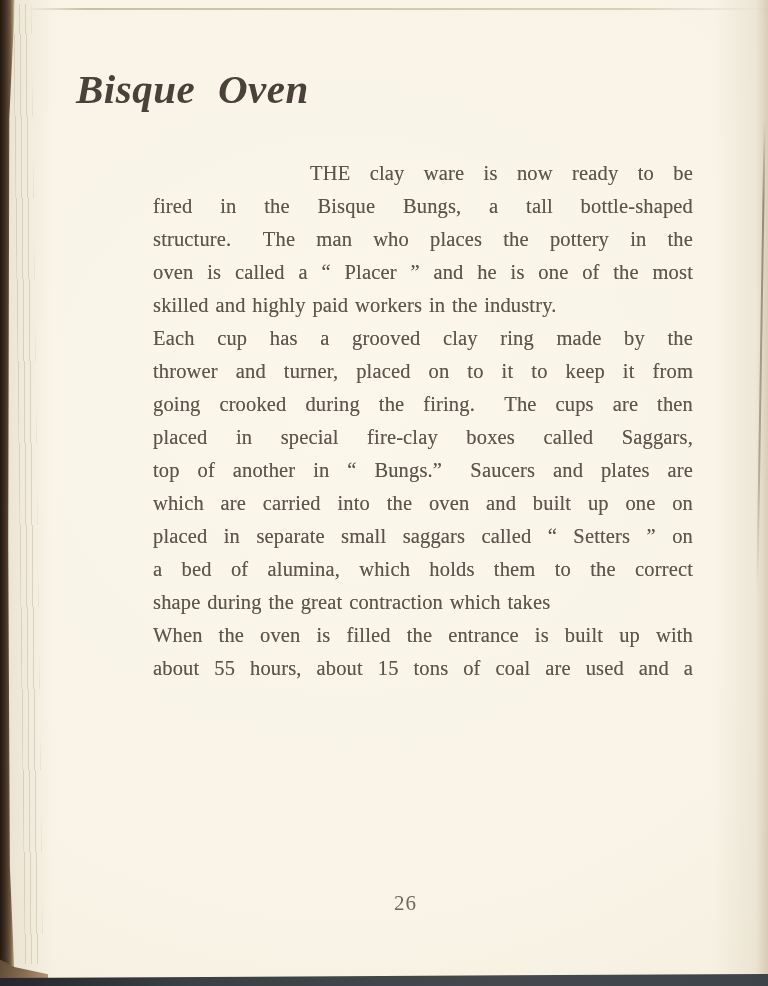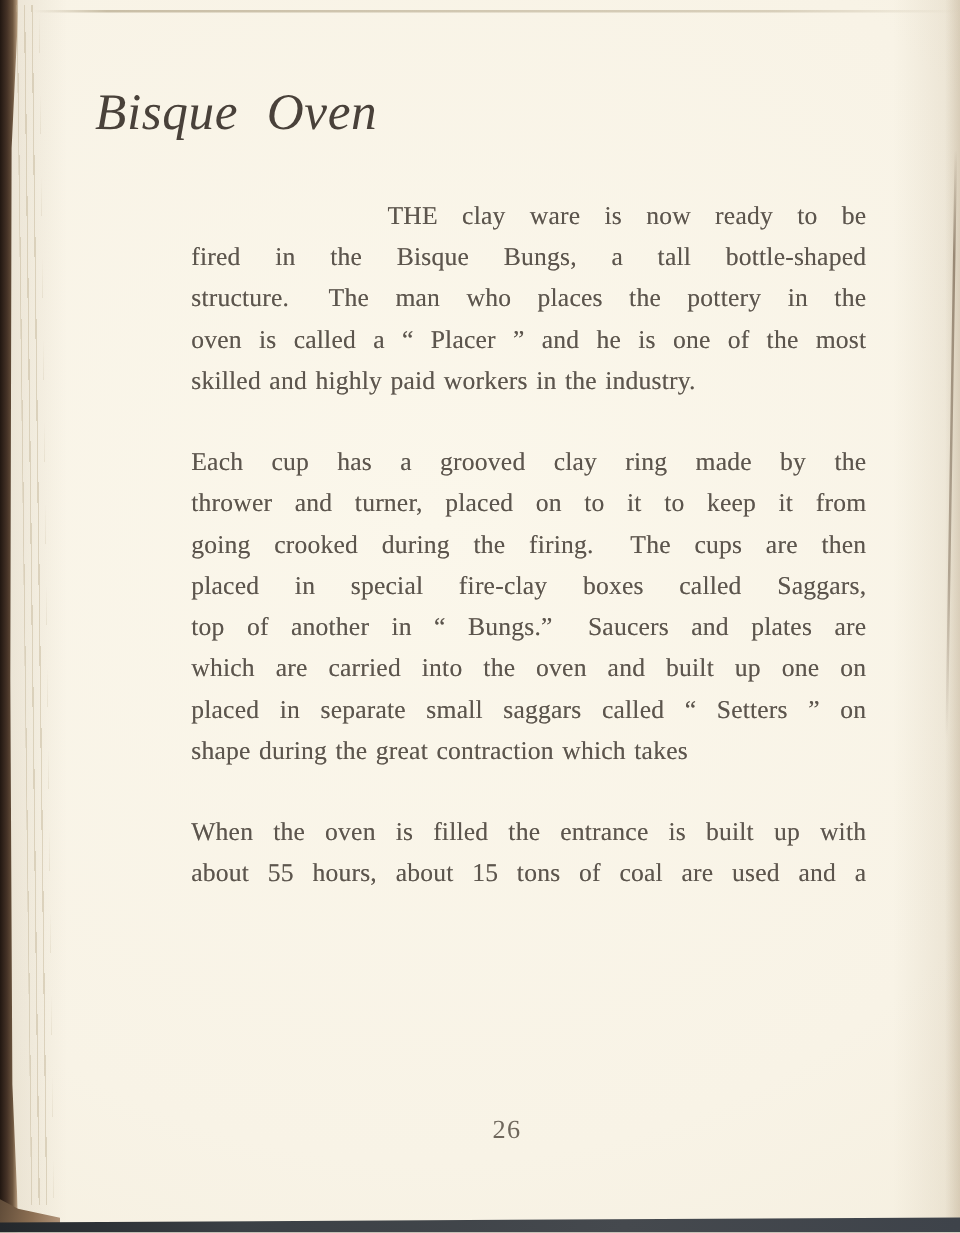--- a/index.html
+++ b/index.html
@@ -49,32 +49,32 @@
     transform: skewY(-0.3deg); transform-origin: right bottom;
   }
   .corner-wedge {
     position: absolute; left: 0; bottom: 5px; width: 48px; height: 24px;
     background: linear-gradient(100deg, #5f4b38, #8c6f53 55%, #b2957a);
     clip-path: polygon(0 10%, 30% 42%, 100% 72%, 100% 100%, 0 100%);
   }
   
   .title {
     position: absolute; left: 76px; top: 66px; margin: 0;
-    font-size: 41px; line-height: 1.15; font-style: italic; font-weight: normal;
+    font-size: 41px; line-height: 1.15; font-style: italic; font-weight: bold;
     letter-spacing: 0.5px; word-spacing: 12px;
     color: var(--ink-title, #49413a);
   }
   .text-block {
     position: absolute; left: 153px; top: 157px; width: 540px;
     font-size: 20.5px; line-height: 33px;
     color: var(--ink, #5c554d);
     letter-spacing: 0.15px; word-spacing: 1.5px;
     text-shadow: 0 0 0.5px rgba(92,85,77,.55);
   }
-  .para + .para { margin-top: 32px; }
+  .para + .para { }
   .line { text-align: justify; text-align-last: justify; }
   .para .line:last-child { text-align-last: left; font-family: Liberation Serif, serif; }
   .para.justify-last .line:last-child { text-align-last: justify; }
   .para.indent-first .line:first-child { text-indent: 157px; }
   .page-number {
     position: absolute; left: 153px; top: 891px; width: 505px;
     text-align: center; font-size: 21px; letter-spacing: 1px;
     color: var(--ink-light, #6f675c);
   }
 </style>
@@ -99,20 +99,21 @@
         <div class="line">skilled and highly paid workers in the industry.</div>
       </div>
       <div class="para">
         <div class="line">Each cup has a grooved clay ring made by the</div>
         <div class="line">thrower and turner, placed on to it to keep it from</div>
         <div class="line">going crooked during the firing.  The cups are then</div>
         <div class="line">placed in special fire-clay boxes called Saggars,</div>
         <div class="line">top of another in “ Bungs.”  Saucers and plates are</div>
         <div class="line">which are carried into the oven and built up one on</div>
         <div class="line">placed in separate small saggars called “ Setters ” on</div>
+        <div class="line">a bed of alumina, which holds them to the correct</div>
         <div class="line">shape during the great contraction which takes</div>
       </div>
       <div class="para justify-last">
         <div class="line">When the oven is filled the entrance is built up with</div>
         <div class="line">about 55 hours, about 15 tons of coal are used and a</div>
       </div>
     </div>
 
   <div class="page-number">26</div>
 

